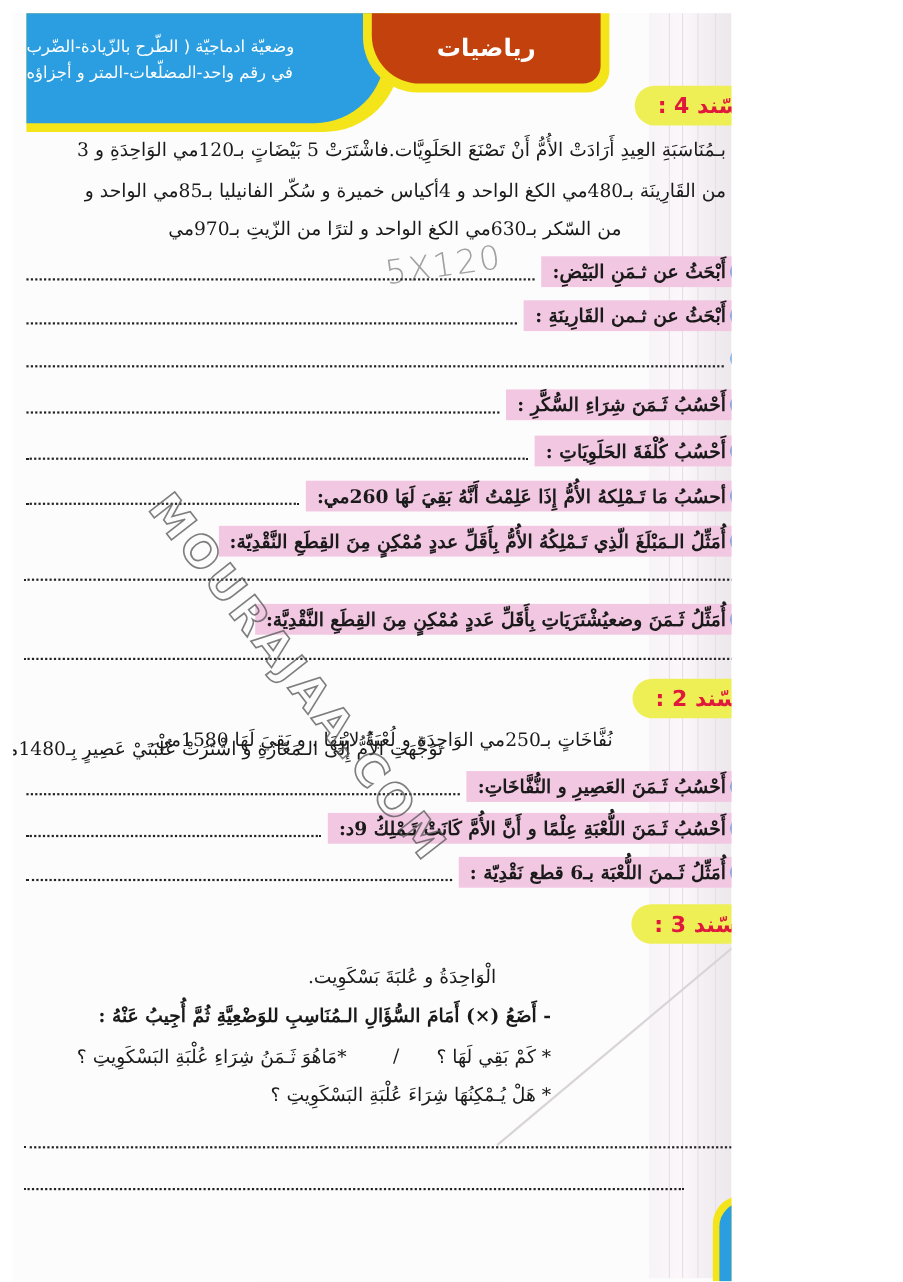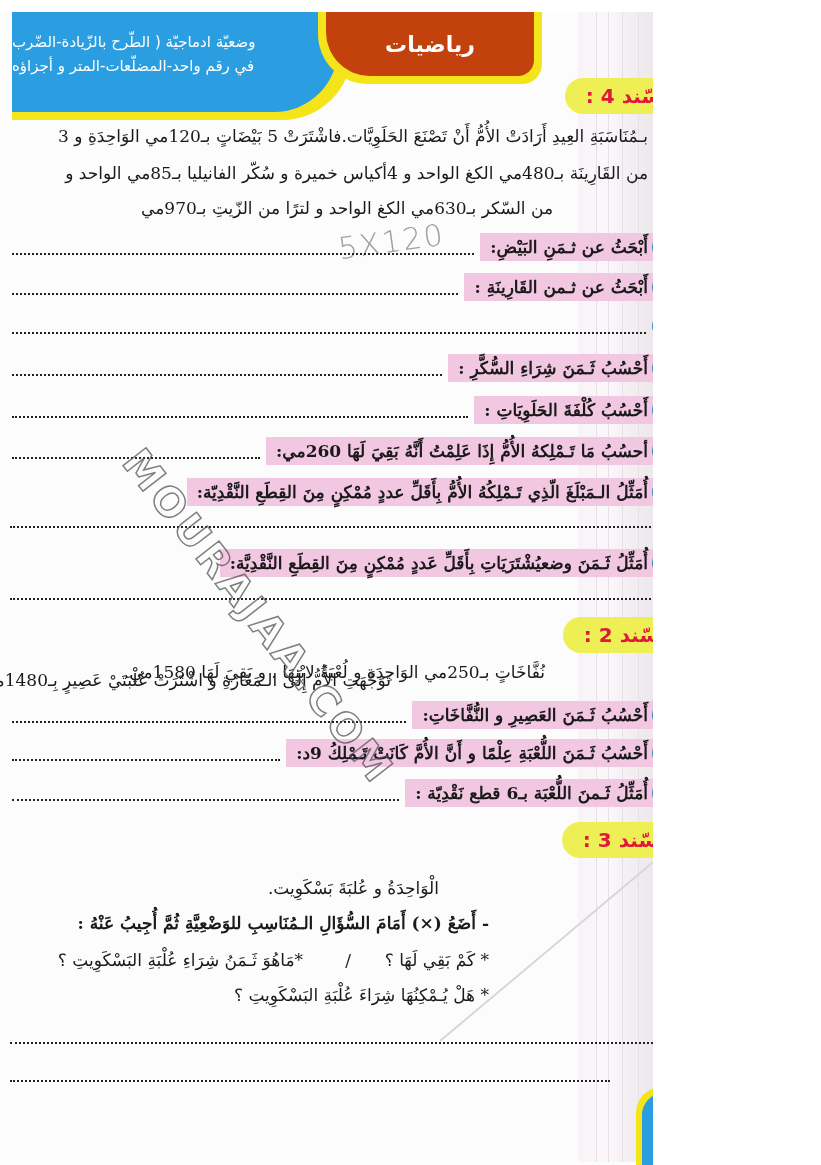--- a/index.html
+++ b/index.html
@@ -1,18 +1,18 @@
 <!DOCTYPE html>
 <html><head>
   <meta charset="utf-8">
   <style>
     * { box-sizing: border-box; margin: 0; padding: 0; }
     html, body { width: 821px; height: 1165px; overflow: hidden; background: #ffffff; }
     body { position: relative; font-family: "DejaVu Sans", sans-serif; color: #1a1a1a; }
-    .page { position: absolute; left: 0; top: 0; width: 653px; height: 1165px; background: #fdfcfd; overflow: hidden; }
+    .page { position: absolute; left: 12px; top: 0; width: 653px; height: 1165px; background: #fdfcfd; overflow: hidden; }
     .top-white { position: absolute; left: 0; top: 0; width: 821px; height: 12px; background: #ffffff; }
     .page-edge { position: absolute; right: 0; top: 12px; width: 75px; height: 1150px;
       background: linear-gradient(90deg, #f7f3f6 0%, #fbf7fa 40%, #f3eef2 70%, #ede8ec 100%); }
     .page-edge .line { position: absolute; top: 0; bottom: 0; width: 1px; background: #e6dfe5; }
 
     
     .banner-yellow { position: absolute; left: 12px; top: 12px; width: 340px; height: 108px; background: #f4e41a;
       border-bottom-right-radius: 70px; }
     .banner-blue { position: absolute; left: 12px; top: 12px; width: 326px; height: 100px; background: #2a9ee0;
       border-bottom-right-radius: 64px; }

